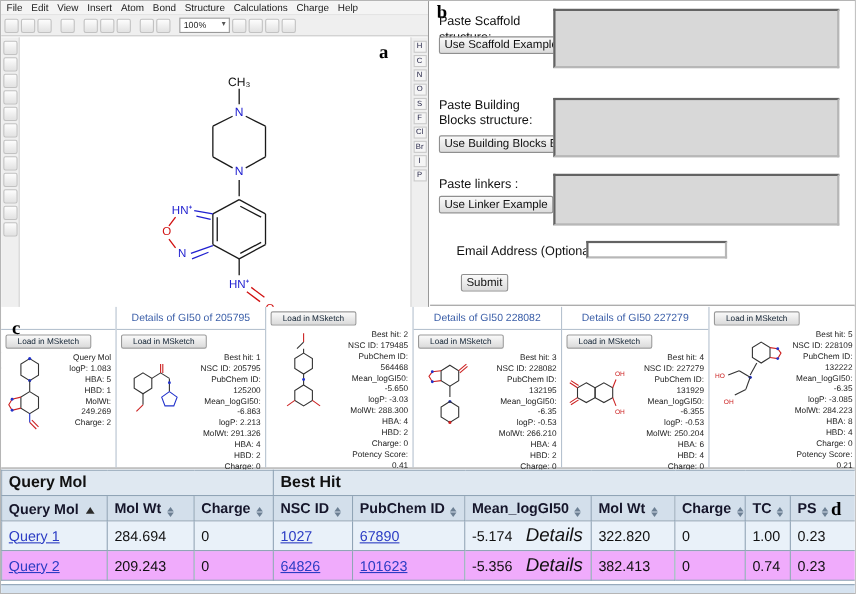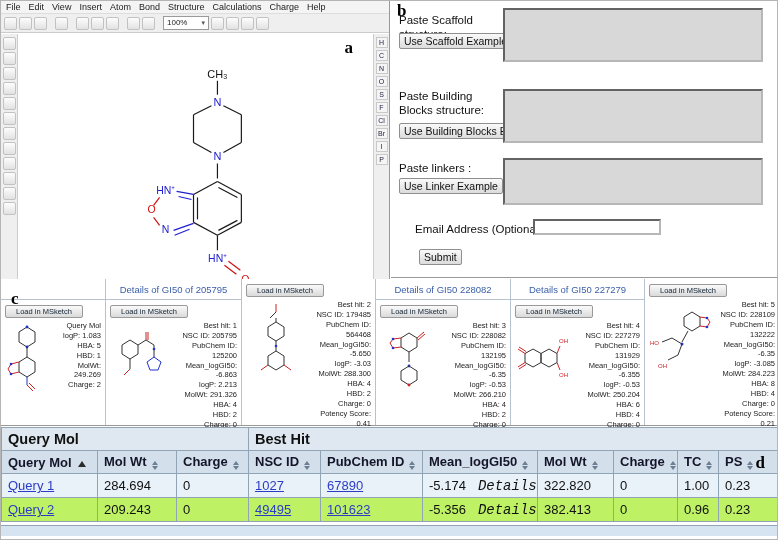--- a/index.html
+++ b/index.html
@@ -80,23 +80,23 @@
   #panel-d { position:absolute; left:0; top:426px; width:778px; height:114px; background:#fff; }
   #label-d { position:absolute; right:14px; top:26px; z-index:2; }
   table { border-collapse:collapse; width:778px; table-layout:fixed; font-size:13px; }
   th, td { border:1px solid #90a4b6; overflow:hidden; white-space:nowrap; }
   .group-row th { text-align:left; font-size:14.5px; padding:3px 6px; background:#dfe8f1;
                   height:22px; color:#111; }
   .cols-row th { text-align:left; font-size:13px; padding:3px 6px; background:#d3dfeb;
                  height:23px; color:#15152a; cursor:pointer; }
   td { padding:3px 6px; height:24px; color:#111; }
   tr.r0 td { background:#e9f1f9; }
-  tr.r1 td { background:#bef264; }
+  tr.r1 td { background:#f0abfc; }
   a.tlink { color:#2b3cc4; text-decoration:underline; }
-  .details-word { font-family:Liberation Mono, monospace; font-style:italic; font-size:14px;
+  .details-word { font-family:Liberation Sans, sans-serif; font-style:italic; font-size:17px;
                   margin-left:12px; color:#111; }
   .sorts { display:inline-flex; flex-direction:column; margin-left:5px; vertical-align:1px; }
   .t-up { width:0; height:0; border-left:3.5px solid transparent; border-right:3.5px solid transparent;
           border-bottom:4px solid #6c7f93; margin-bottom:1px; }
   .t-dn { width:0; height:0; border-left:3.5px solid transparent; border-right:3.5px solid transparent;
           border-top:4px solid #6c7f93; }
   .t-asc { width:0; height:0; border-left:4.5px solid transparent; border-right:4.5px solid transparent;
            border-bottom:6px solid #2b2b2b; display:inline-block; margin-left:6px; }
   .strip { margin-top:3px; height:11px; background:#d6e3f0; border-top:1px solid #90a4b6; }
 </style>
@@ -522,27 +522,27 @@
           <span>-5.174</span><span class="details-word">Details</span></td>
         <td>322.820</td>
         <td>0</td>
         <td>1.00</td>
         <td>0.23</td>
       </tr>
       <tr class="r1">
         <td><a href="#" class="tlink">Query 2</a></td>
         <td>209.243</td>
         <td>0</td>
-        <td><a href="#" class="tlink">49495</a></td>
+        <td><a href="#" class="tlink">64826</a></td>
         <td><a href="#" class="tlink">101623</a></td>
         <td>
           <span>-5.356</span><span class="details-word">Details</span></td>
         <td>382.413</td>
         <td>0</td>
-        <td>0.96</td>
+        <td>0.74</td>
         <td>0.23</td>
       </tr>
     </tbody>
       </table>
     <div class="strip"></div>
   </div>
 
 </div>
 
 </body></html>

